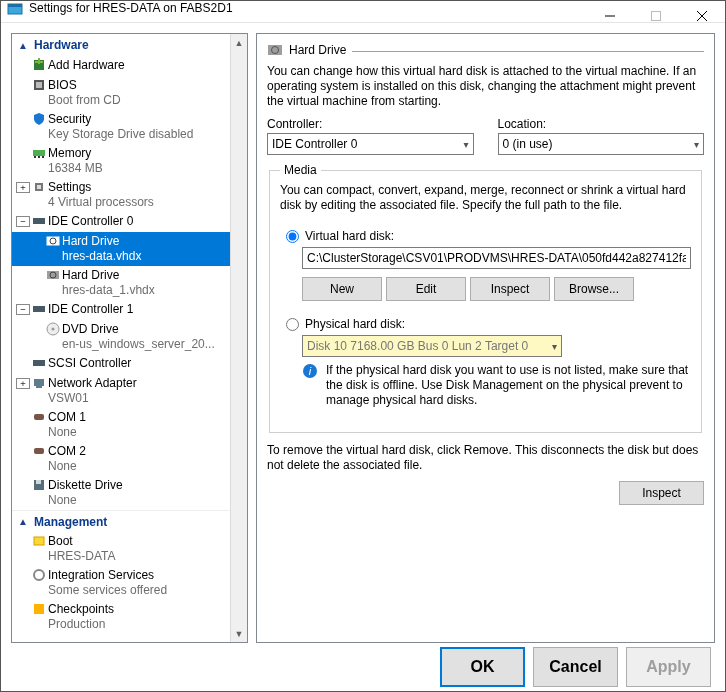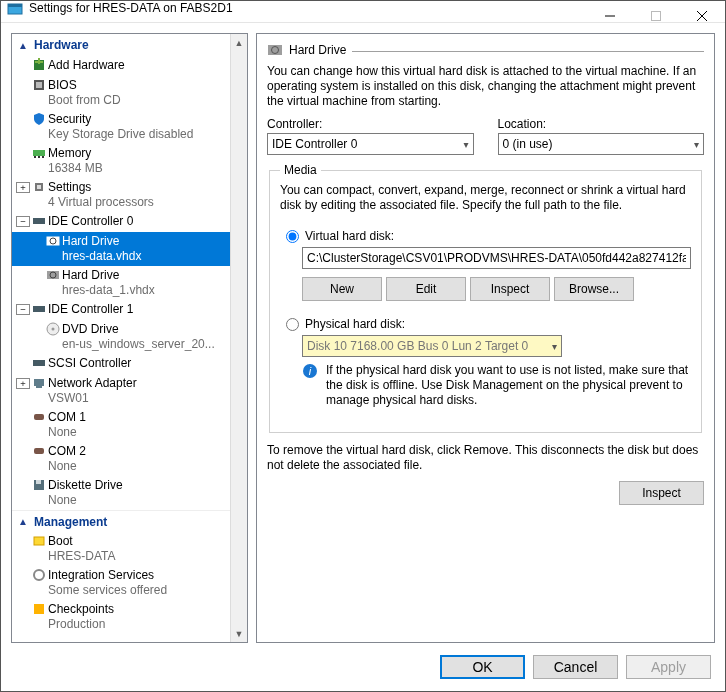--- a/index.html
+++ b/index.html
@@ -41,21 +41,21 @@
   fieldset.media legend{ font-size:12px; padding:0 4px;}
   .radio-row{ display:flex; align-items:center; gap:6px; margin:16px 0 4px 6px;}
   .radio-row input{margin:0;}
   .vhd-path { width: calc(100% - 22px); margin-left:22px; height:22px; border:1px solid #7a7a7a; padding:0 4px; font-size:12px;}
   .btnrow { display:flex; gap:4px; margin:8px 0 6px 22px;}
   .btnrow button, .abtn { width:80px; height:24px; border:1px solid #adadad; background:#e1e1e1; font-size:12px;}
   .info-row{ display:flex; gap:8px; margin:6px 0 0 22px; line-height:15px;}
   .info-row .ico{ flex:none;}
   .remove-row{ display:flex; justify-content:flex-end; margin-top:8px;}
   .btm { height:48px; display:flex; align-items:center; justify-content:flex-end; gap:8px; padding:0 14px;}
-  .btm button{ width:85px; height:24px; font-size:14px; background:#e1e1e1; border:1px solid #adadad;}
+  .btm button{ width:85px; height:40px; font-size:16px; background:#e1e1e1; border:1px solid #adadad;font-weight:bold;}
   .btm button.primary{ border:2px solid #0078d7; background:#e1e1e1;}
   .btm button.disabled{ color:#9e9e9e; background:#efefef;}
   
   svg{display:block;}
   .scrollbar-track{position:absolute; right:0; top:0; bottom:0; width:17px; background:#f0f0f0; border-left:1px solid #dcdcdc; display:flex; flex-direction:column; align-items:center;}
   .sb-btn{height:17px;width:100%; display:flex;align-items:center;justify-content:center;color:#606060;font-size:9px;}
   .sb-thumb{flex:1; margin:0; background:#cdcdcd;}
 </style>
 </head>
 <body>

